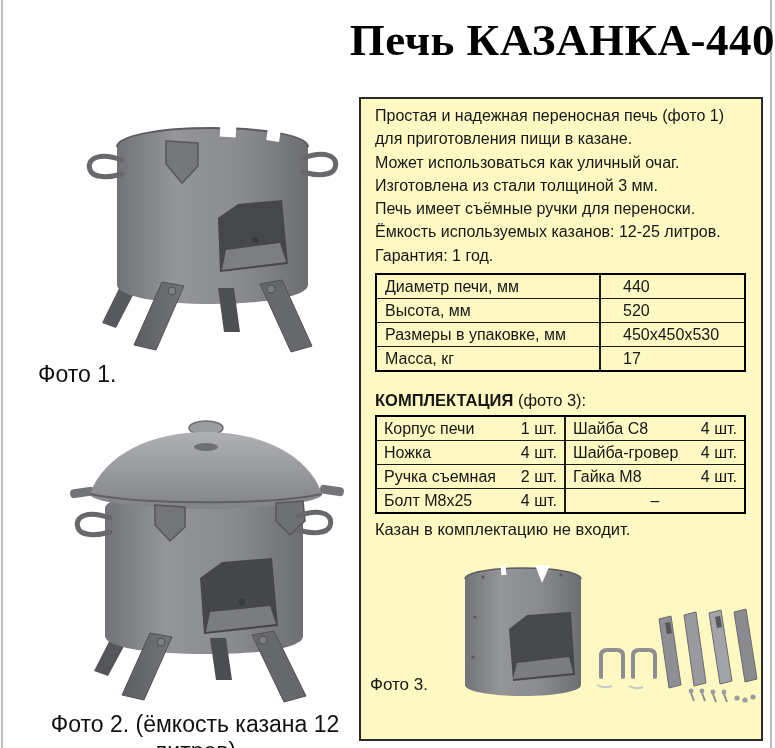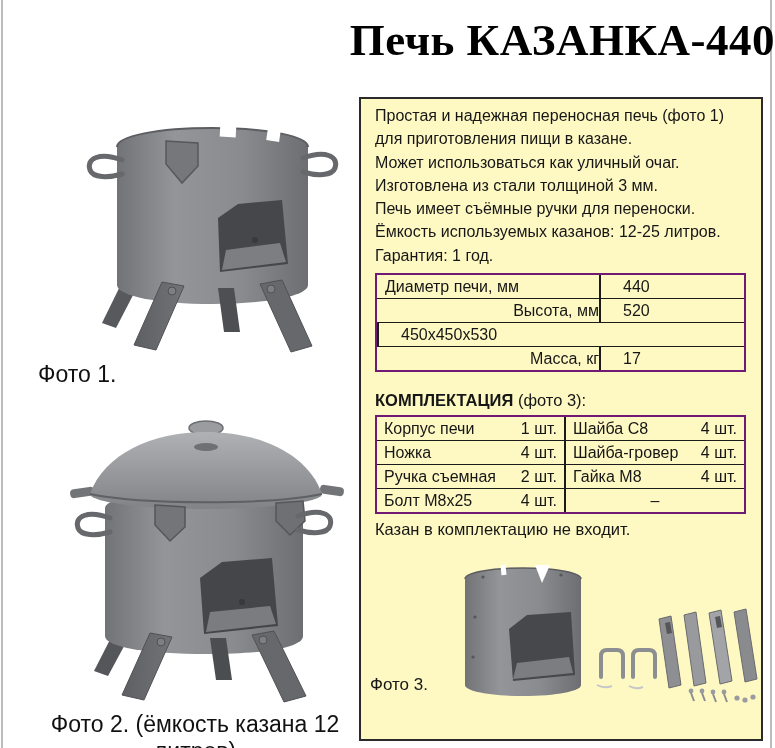--- a/index.html
+++ b/index.html
@@ -14,25 +14,25 @@
   .caption{position:absolute;font-size:23px;color:#111;}
   .cap1{left:38px;top:361px;}
   .cap2{left:20px;top:711px;width:350px;text-align:center;}
   .photo{position:absolute;}
   .photo1{left:70px;top:100px;}
   .photo2{left:60px;top:408px;}
   
   .rightbox{position:absolute;left:359px;top:97px;width:404px;height:644px;
             border:2px solid #2a2a2a;box-sizing:border-box;background:#fef9c3;}
   .desc{position:absolute;top:5px;left:14px;width:380px;font-size:16px;line-height:23.3px;}
-  .tbl{position:absolute;left:14px;width:371px;border:2px solid #701a75;box-sizing:border-box;font-size:16px;}
+  .tbl{position:absolute;left:14px;width:371px;border:2px solid #000000;box-sizing:border-box;font-size:16px;}
   .spec{top:174px;}
   .komp{top:316px;}
   .trow{display:flex;height:23px;align-items:center;}
-  .trow + .trow{border-top:1.5px solid #1b1b1b;text-align:right;}
+  .trow + .trow{border-top:1.5px solid #1b1b1b;}
   .spec .lbl{width:222px;padding-left:8px;box-sizing:border-box;}
   .spec .val{flex:1;border-left:2px solid #1b1b1b;padding-left:22px;align-self:stretch;display:flex;align-items:center;}
   .komp .half{width:187px;display:flex;padding:0 7px 0 7px;box-sizing:border-box;align-self:stretch;align-items:center;}
   .komp .half2{flex:1;border-left:2px solid #1b1b1b;}
   .qty{margin-left:auto;}
   .half.center-cell{justify-content:center;}
   .half.center-cell .qty{margin-left:0;}
   .heading{position:absolute;top:292px;left:14px;font-size:16.5px;}
   .heading b{font-weight:bold;}
   .note{position:absolute;top:421px;left:14px;font-size:16.5px;}
@@ -129,20 +129,21 @@
     <div class="tbl spec">
       <div class="trow">
         <div class="lbl">Диаметр печи, мм</div>
         <div class="val">440</div>
       </div>
       <div class="trow">
         <div class="lbl">Высота, мм</div>
         <div class="val">520</div>
       </div>
       <div class="trow">
+        <div class="lbl">Размеры в упаковке, мм</div>
         <div class="val">450х450х530</div>
       </div>
       <div class="trow">
         <div class="lbl">Масса, кг</div>
         <div class="val">17</div>
       </div>
     </div>
 
     <div class="heading"><b>КОМПЛЕКТАЦИЯ</b><span> (фото 3):</span></div>
 

